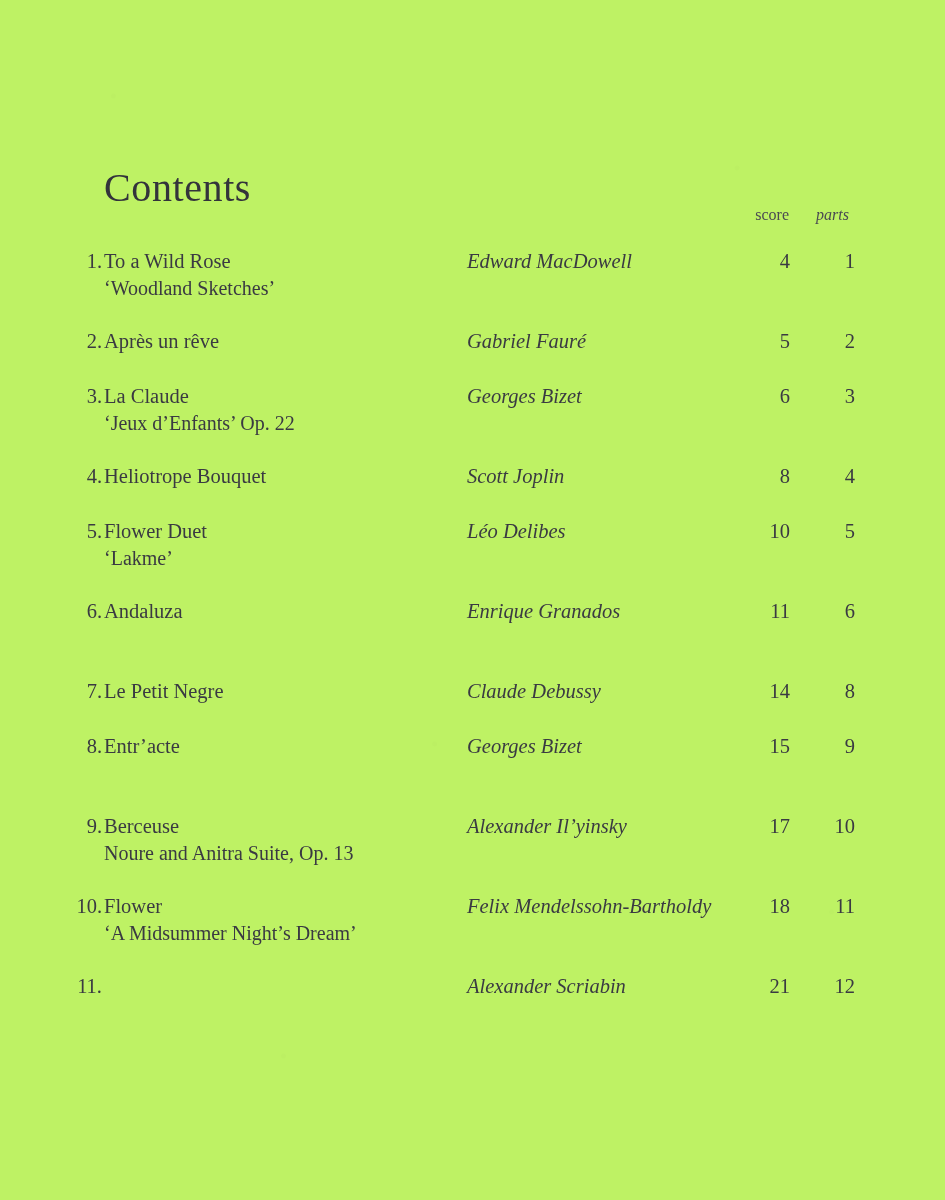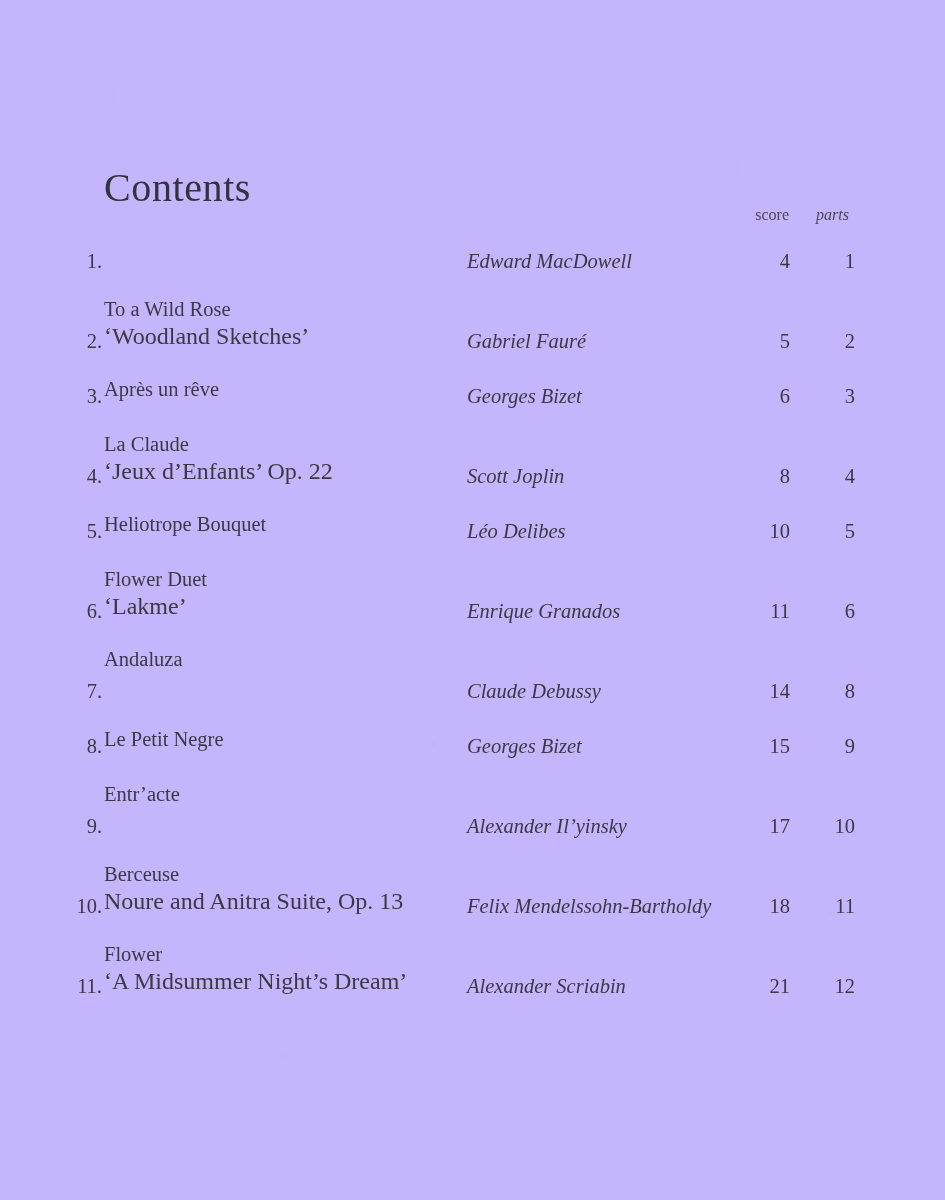--- a/index.html
+++ b/index.html
@@ -12,21 +12,21 @@
     height: 1200px;
     position: relative;
     font-family: "Liberation Serif", "DejaVu Serif", serif;
     color: #3a3a42;
     overflow: hidden;
   }
 
   .page {
     position: absolute;
     inset: 0;
-    background: #c4b5fd;
+    background: #bef264;
   }
 
   
   .page::before {
     content: "";
     position: absolute;
     inset: 0;
     pointer-events: none;
     background:
       radial-gradient(circle at 12% 8%,  rgba(0,0,0,0.012) 0 2px, transparent 3px),
@@ -87,29 +87,28 @@
     font-size: 20.5px;
     line-height: 27px;
     white-space: nowrap;
   }
 
   .titles {
     position: absolute;
     left: 104px;
     top: 0;
     width: 350px;
-    margin-top: 48px;
   }
   .main-title {
     font-size: 20.5px;
     line-height: 27px;
     white-space: nowrap;
   }
   .sub-title {
-    font-size: 24px;
+    font-size: 20px;
     line-height: 27px;
     white-space: nowrap;
     margin-top: 0px;
   }
 
   .composer {
     position: absolute;
     left: 467px;
     top: 0;
     font-size: 20.5px;

